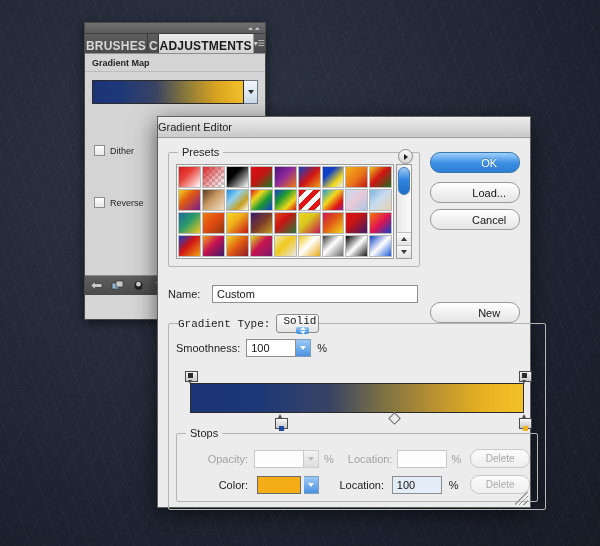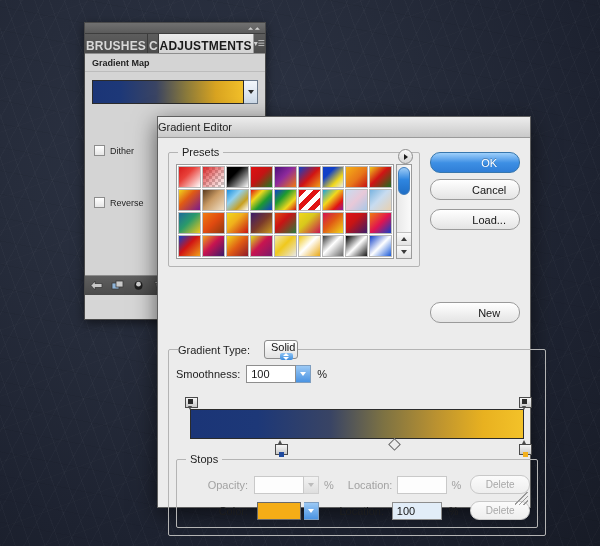--- a/index.html
+++ b/index.html
@@ -219,21 +219,21 @@
     border: 1px solid #8e8e8e;
     background: #ffffff;
     height: 16px; line-height: 16px;
     padding: 0 4px;
     font-size: 11px; color: #151515;
     font-family: "Liberation Sans", sans-serif;
   }
   .txt.dim { color: #bdbdbd; border-color: #c9c9c9; background: #fdfdfd; }
   .txt.sel { color: #151515; background: #e2edf8; }
 
-  .type-row { display: flex; align-items: center; gap: 14px; }
+  .type-row { display: flex; align-items: center; gap: 6px; font-family: Liberation Mono, monospace; }
   .popup {
     display: inline-flex; align-items: center;
     height: 17px;
     border: 1px solid #8c8c8c; border-radius: 3px;
     background: linear-gradient(#ffffff, #e2e2e2);
     padding: 0 2px 0 6px;
     font-size: 11px; color: #151515; flex-direction: column;
   }
   .popup-arrows {
     width: 13px; height: 14px; margin-left: 6px;
@@ -452,26 +452,30 @@
                 <div class="sb-btn">
                     <span class="ar-dn"></span>
                   </div>
               </div>
             </div>
           </fieldset>
         </div>
 
         <div class="right-col">
           <div class="btn primary">OK</div>
+          <div class="btn gap">Load...</div>
           <div class="btn">Cancel</div>
-          <div class="btn gap">Load...</div>
           <div class="btn new">New</div>
         </div>
       </div>
 
+      <div class="name-row" style="margin-top:-44px;">
+        <span class="lbl" style="width:44px;">Name:</span>
+        <span class="txt" style="width:196px;">Custom</span>
+      </div>
 
       <fieldset class="group" style="margin-top:11px;padding-top:4px;">
         <legend style="padding:0;">
           <span class="type-row">
             <span class="lbl">Gradient Type:</span>
             <span class="popup">
               <span>Solid</span>
               <span class="popup-arrows">
                 <span class="pa-up"></span>
                   <span class="pa-dn"></span>

